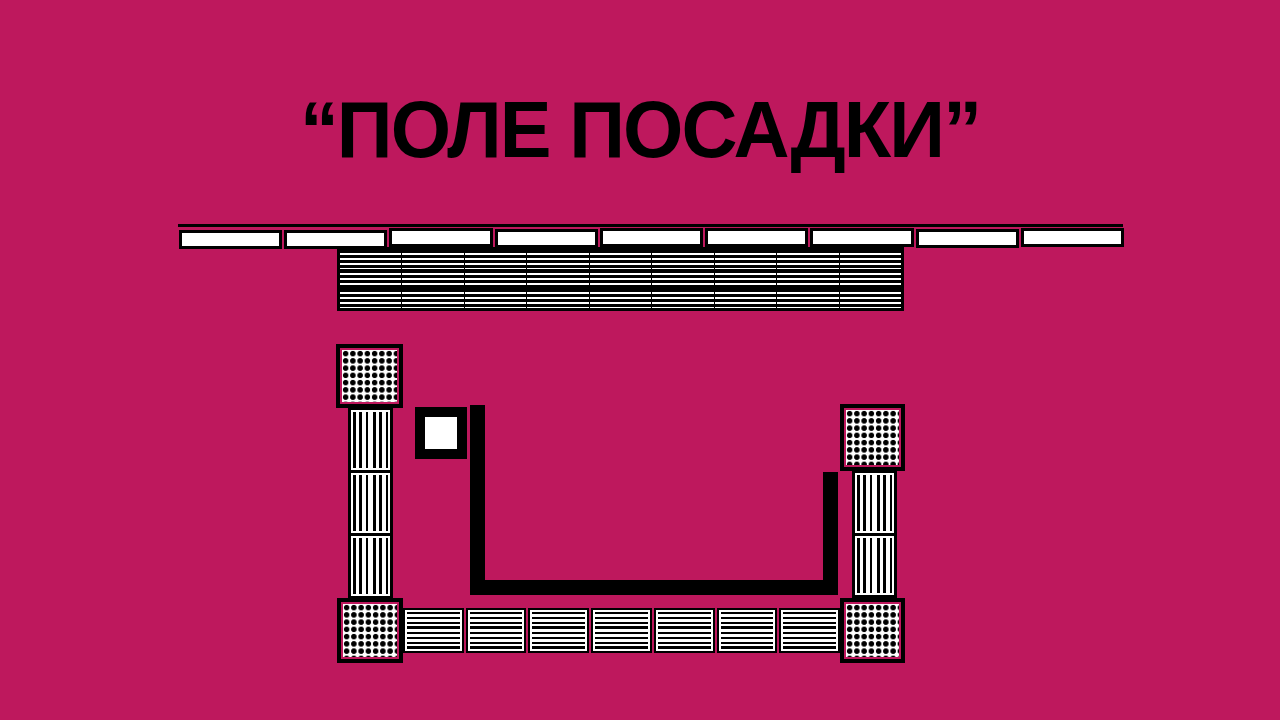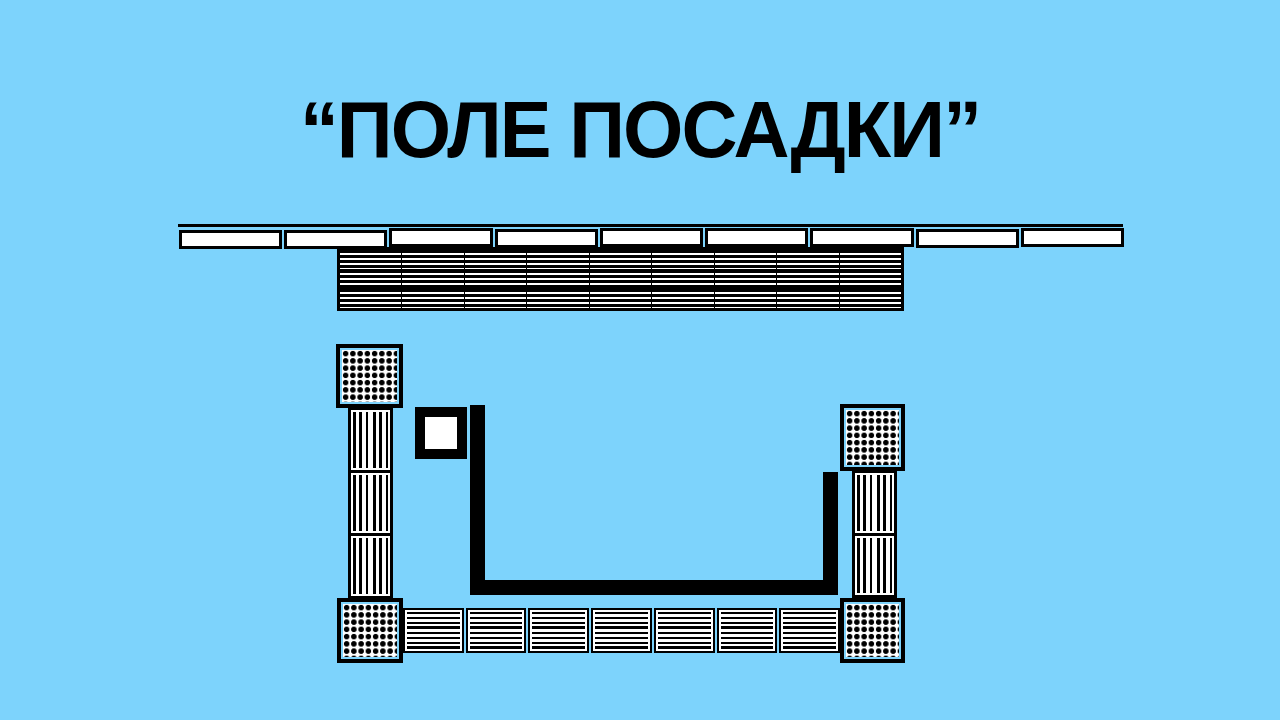--- a/index.html
+++ b/index.html
@@ -1,17 +1,17 @@
 <!DOCTYPE html>
 <html><head>
 <meta charset="utf-8">
 <style>
   html,body { margin:0; padding:0; background:#ffffff; }
   .canvas {
-    position:relative; width:1280px; height:720px; background:#7dd3fc;
+    position:relative; width:1280px; height:720px; background:#be185d;
     font-family:"Liberation Sans", sans-serif; overflow:hidden;
   }
 
   
   .title {
     position:absolute; top:84px; left:0; width:1280px;
     text-align:center; font-size:80px; font-weight:bold;
     letter-spacing:-2px; color:#000; white-space:nowrap;
     transform:scaleX(0.97); transform-origin:center;
   }

